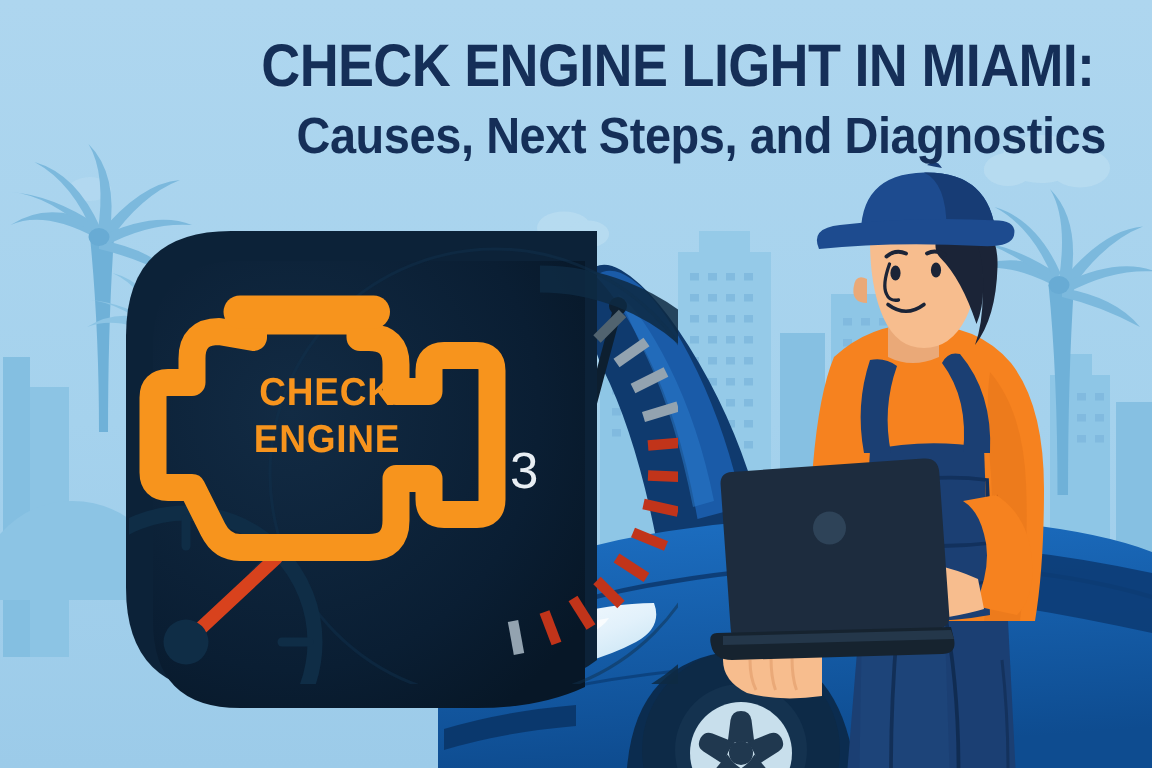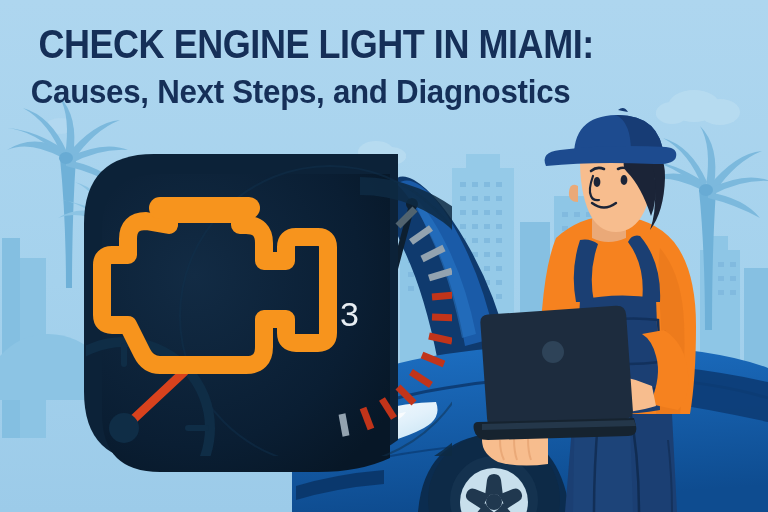--- a/index.html
+++ b/index.html
@@ -9,21 +9,21 @@
     font-family:"Liberation Sans", sans-serif;
     background:#a5d2ed;
   }
   .canvas{position:relative;width:768px;height:512px;overflow:hidden;background:#a5d2ed;}
   .layer{position:absolute;inset:0;}
   .layer svg{display:block;width:768px;height:512px;}
 
   
   .title-block{
     position:absolute;left:0;top:22px;width:768px;
-    text-align:left;z-index:60;pointer-events:none;
+    text-align:right;z-index:60;pointer-events:none;
   }
   .title-main{
     display:block;
     color:#152f58;
     font-family:"Liberation Sans", sans-serif;
     font-weight:bold;
     font-size:40px;
     line-height:44px;
     letter-spacing:-0.5px;
     transform:scaleX(0.9);
@@ -510,20 +510,24 @@
                  q0 -18 18 -18
                  z"></path>
 
         <path d="M160 208 L249 208" stroke-width="22"></path>
       </g>
 
       <rect x="146" y="240" width="148" height="76" fill="#0a1f34" opacity="0"></rect>
     </svg>
   </div>
 
+  <div class="ce-text">
+    <span class="ce-line">CHECK</span>
+    <span class="ce-line">ENGINE</span>
+  </div>
 
   <div class="gauge-num">3</div>
 
   <div class="title-block">
     <span class="title-main">CHECK ENGINE LIGHT IN MIAMI:</span>
     <span class="title-sub">Causes, Next Steps, and Diagnostics</span>
   </div>
 
 </div>
 

